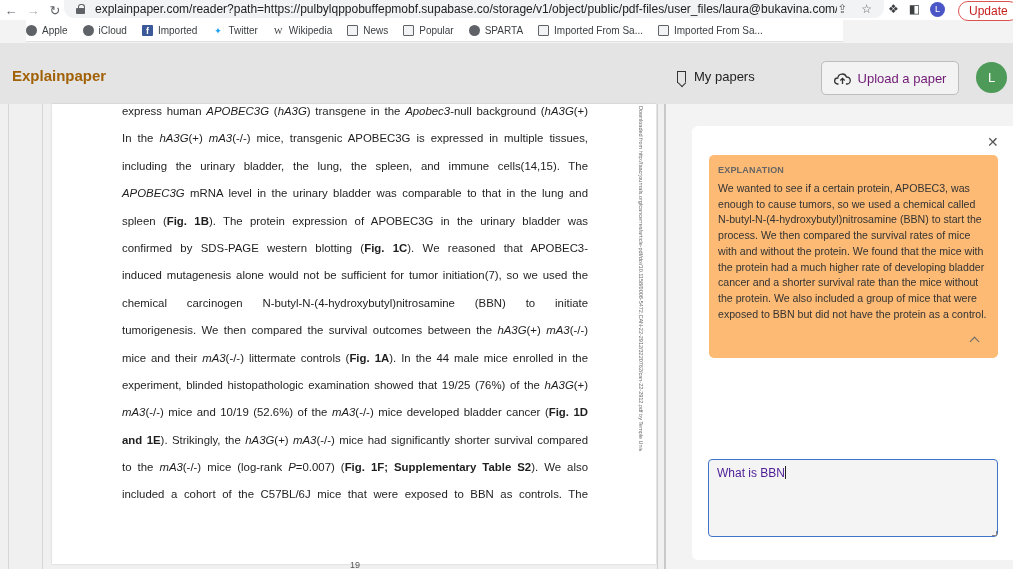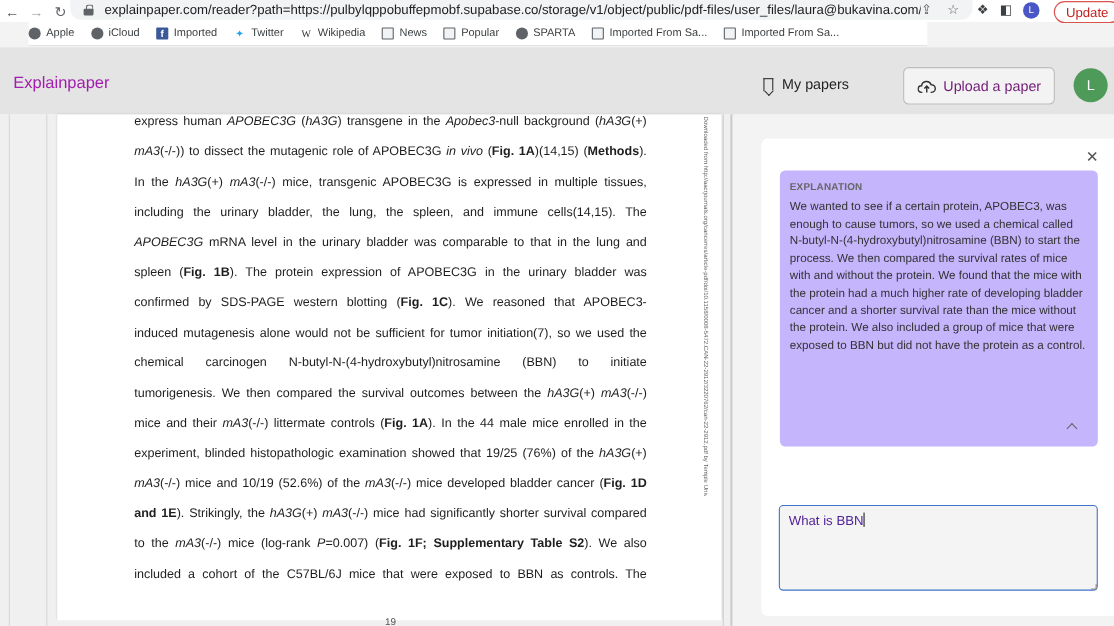--- a/index.html
+++ b/index.html
@@ -20,22 +20,22 @@
   .bookmarks { position: absolute; top: 20px; left: 0; width: 817px; height: 22px; background: #ffffff; border-bottom: 1px solid #e0e0e0; display: flex; align-items: center; font-size: 10px; color: #3c4043; padding-left: 0; margin-left: 26px; }
   .bm { display: flex; align-items: center; margin-right: 15px; white-space: nowrap; }
   .bm .ic { width: 11px; height: 11px; margin-right: 5px; display: inline-flex; align-items: center; justify-content: center; font-size: 9px; }
   .globe { border-radius: 50%; background: #5f6368; }
   .fb { background: #3b5998; color: #fff; font-weight: bold; border-radius: 1px; font-size: 10px; }
   .tw { color: #1da1f2; font-size: 10px; }
   .wk { font-family: "Liberation Serif", serif; font-size: 11px; color: #333; }
   .folder { width: 12px; height: 9px; border: 1px solid #5f6368; border-radius: 1px; background: #f1f3f4; position: relative; }
 
   .app-header { position: absolute; top: 43px; left: 0; width: 1013px; height: 61px; background: #e4e4e4; display: flex; align-items: center; }
-  .brand { position: absolute; left: 12px; top: 24px; font-size: 15px; font-weight: normal; color: #a21caf; }
-  .my-papers { position: absolute; left: 694px; top: 26px; display: flex; align-items: center; font-size: 13px; color: #222; }
+  .brand { position: absolute; left: 12px; top: 24px; font-size: 15px; font-weight: bold; color: #a16207; }
+  .my-papers { position: absolute; left: 677px; top: 26px; display: flex; align-items: center; font-size: 13px; color: #222; }
   .bookmark-ic { width: 9px; height: 12px; border: 1.5px solid #333; border-bottom: none; margin-right: 8px; position: relative; }
   .bookmark-ic::after { content: ""; position: absolute; left: 0.5px; bottom: -3px; width: 5px; height: 5px; border-right: 1.5px solid #333; border-bottom: 1.5px solid #333; transform: rotate(45deg); background: #e4e4e4; }
   .upload-btn { position: absolute; left: 821px; top: 18px; width: 138px; height: 34px; border: 1px solid #bdbdbd; border-radius: 5px; background: #f3f3f3; display: flex; align-items: center; justify-content: center; font-size: 13px; color: #701a75; }
   .upload-ic { width: 16px; height: 13px; margin-right: 8px; position: relative; }
   .upload-ic svg { display: block; }
   .avatar { position: absolute; left: 976px; top: 19px; width: 31px; height: 31px; border-radius: 50%; background: #4e9a58; color: #fff; font-size: 13px; display: flex; align-items: center; justify-content: center; }
 
   .pdf-area { position: absolute; top: 104px; left: 0; width: 665px; height: 465px; background: #f0f0f0; }
   .left-gutter { position: absolute; left: 8px; top: 0; width: 1px; height: 465px; background: #d7d7d7; }
   .left-gutter2 { position: absolute; left: 42px; top: 0; width: 1px; height: 465px; background: #d7d7d7; }
@@ -43,21 +43,21 @@
   .page-text { position: absolute; left: 70px; top: -6px; width: 466px; font-size: 11.4px; color: #1e1e1e; }
   .page-line { height: 27.4px; line-height: 27.4px; white-space: nowrap; text-align: justify; text-align-last: justify; }
   .page-num { position: absolute; left: 298px; top: 456px; font-size: 9px; color: #555; }
   .side-watermark { position: absolute; left: 582px; top: 2px; width: 10px; height: 345px; writing-mode: vertical-rl; font-size: 5.5px; color: #666; white-space: nowrap; overflow: hidden; }
   .pdf-divider { position: absolute; left: 657px; top: 0; width: 1px; height: 465px; background: #cfcfcf; }
   .pdf-divider2 { position: absolute; left: 664px; top: 0; width: 2px; height: 465px; background: #c9c9c9; }
 
   .right-panel { position: absolute; top: 104px; left: 666px; width: 347px; height: 465px; background: #f3f3f3; }
   .card { position: absolute; left: 26px; top: 22px; width: 321px; height: 434px; background: #ffffff; border-radius: 6px 0 0 6px; }
   .close-x { position: absolute; left: 295px; top: 8px; font-size: 14px; color: #555; }
-  .explanation { position: absolute; left: 17px; top: 29px; width: 289px; height: 251px; background: #c4b5fd; border-radius: 5px; padding: 10px 9px; }
+  .explanation { position: absolute; left: 17px; top: 29px; width: 289px; height: 203px; background: #fdba74; border-radius: 5px; padding: 10px 9px; }
   .expl-title { font-size: 9px; font-weight: bold; color: #666; letter-spacing: 0.2px; margin-bottom: 6px; }
   .expl-body { font-size: 10.6px; line-height: 15.7px; color: #333; }
   .collapse-chev { position: absolute; right: 20px; bottom: 13px; width: 7px; height: 7px; border-left: 1.5px solid #666; border-top: 1.5px solid #666; transform: rotate(45deg); }
   .question { position: absolute; left: 16px; top: 333px; width: 290px; height: 78px; border: 1.5px solid #3f74c8; border-radius: 4px; background: #f4f4f4; padding: 6px 8px; font-size: 12px; color: #4c1d95; font-family: "Liberation Sans", sans-serif; resize: none; outline: none; }
   .resize-grip { position: absolute; left: 300px; top: 405px; width: 5px; height: 5px; border-right: 1px solid #888; border-bottom: 1px solid #888; }
   .caret { display: inline-block; width: 1px; height: 13px; background: #222; vertical-align: -2px; }
   b { font-weight: bold; }
   i { font-style: italic; }
 </style>
 </head>
@@ -143,21 +143,20 @@
   </div>
   <div class="avatar">L</div>
 </div>
 
 <div class="pdf-area">
   <div class="left-gutter"></div>
   <div class="left-gutter2"></div>
   <div class="page">
     <div class="page-text" id="page-text">
         <div class="page-line">express human <i>APOBEC3G</i> (<i>hA3G</i>) transgene in the <i>Apobec3</i>-null background (<i>hA3G</i>(+)</div>
-        <div class="page-line"><i>mA3</i>(-/-)) to dissect the mutagenic role of APOBEC3G <i>in vivo</i> (<b>Fig. 1A</b>)(14,15) (<b>Methods</b>).</div>
         <div class="page-line">In the <i>hA3G</i>(+) <i>mA3</i>(-/-) mice, transgenic APOBEC3G is expressed in multiple tissues,</div>
         <div class="page-line">including the urinary bladder, the lung, the spleen, and immune cells(14,15). The</div>
         <div class="page-line"><i>APOBEC3G</i> mRNA level in the urinary bladder was comparable to that in the lung and</div>
         <div class="page-line">spleen (<b>Fig. 1B</b>). The protein expression of APOBEC3G in the urinary bladder was</div>
         <div class="page-line">confirmed by SDS-PAGE western blotting (<b>Fig. 1C</b>). We reasoned that APOBEC3-</div>
         <div class="page-line">induced mutagenesis alone would not be sufficient for tumor initiation(7), so we used the</div>
         <div class="page-line">chemical carcinogen N-butyl-N-(4-hydroxybutyl)nitrosamine (BBN) to initiate</div>
         <div class="page-line">tumorigenesis. We then compared the survival outcomes between the <i>hA3G</i>(+) <i>mA3</i>(-/-)</div>
         <div class="page-line">mice and their <i>mA3</i>(-/-) littermate controls (<b>Fig. 1A</b>). In the 44 male mice enrolled in the</div>
         <div class="page-line">experiment, blinded histopathologic examination showed that 19/25 (76%) of the <i>hA3G</i>(+)</div>

